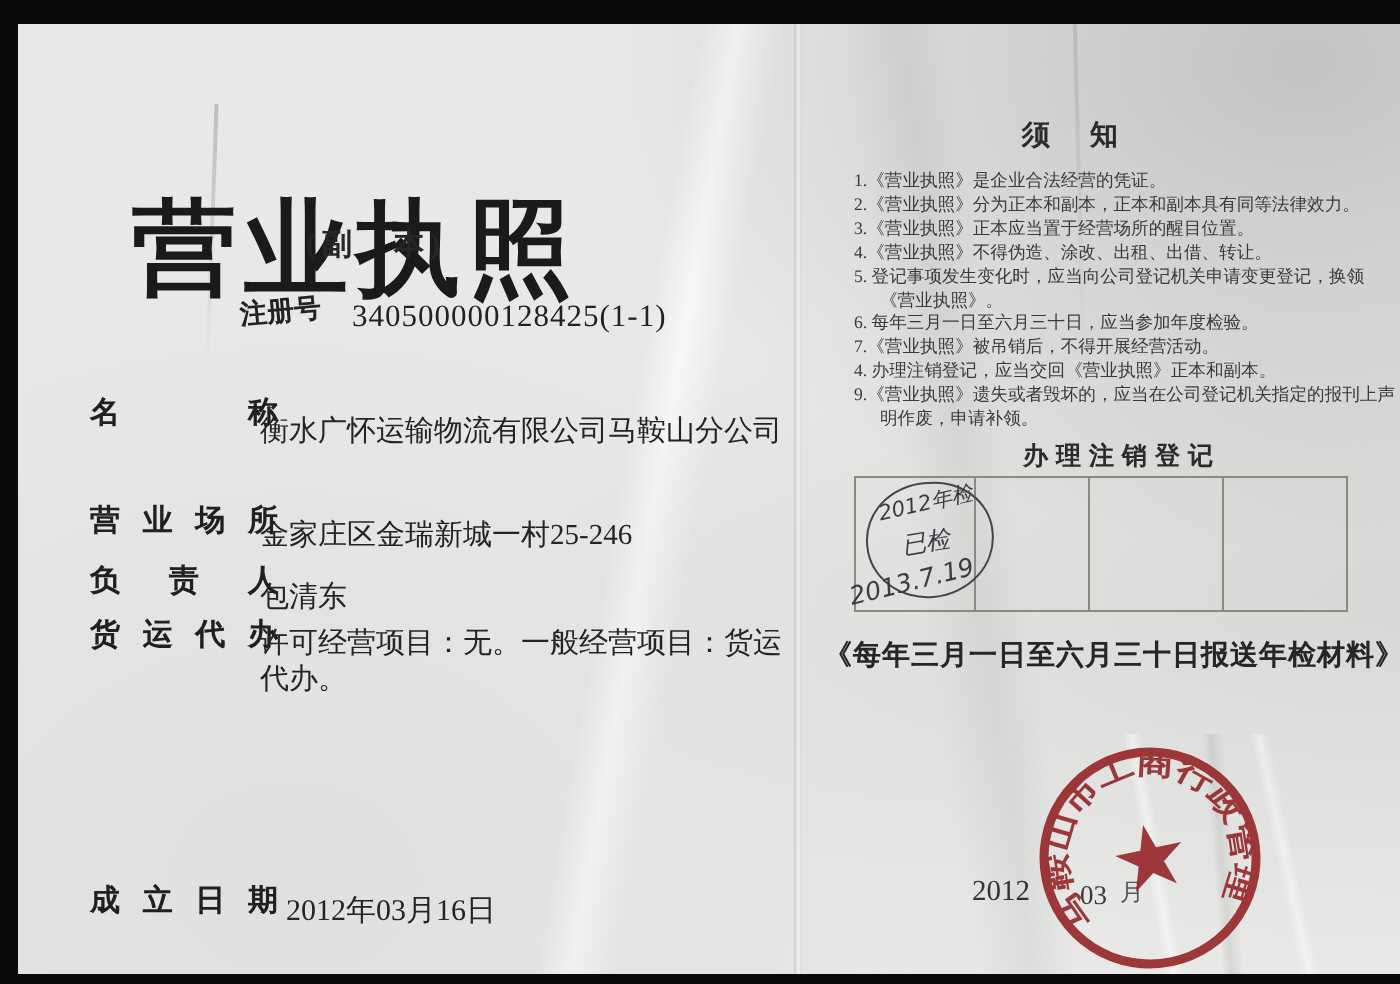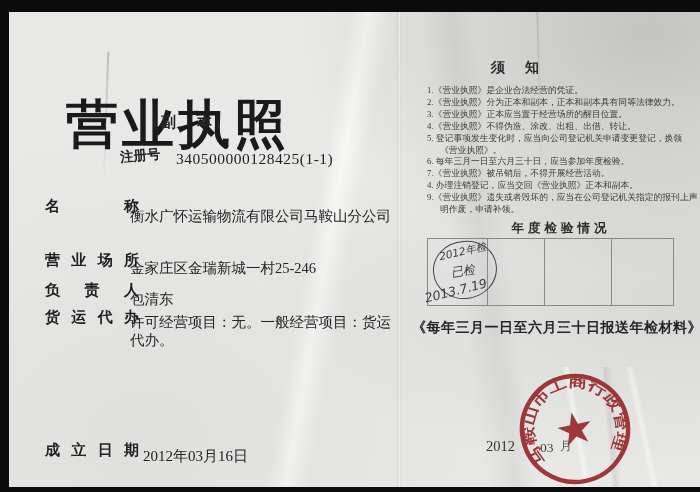--- a/index.html
+++ b/index.html
@@ -69,21 +69,21 @@
     left:121px;width:274px;font-size:14.5px;color:#242424;line-height:17.5px;
   }
   .lab-name{top:185px}   .val-name{top:196px}
   .lab-prem{top:239px}   .val-prem{top:248px}
   .lab-pers{top:269px}   .val-pers{top:279px}
   .lab-scope{top:296px}  .val-scope{top:302px}
   .lab-est{top:429px}    .val-est{top:436px;left:134px;font-size:15px}
 
   
   .notice-title{
-    left:462px;top:47px;width:128px;text-align:left;
+    left:462px;top:47px;width:128px;text-align:center;
     font-family:"DejaVu Sans", sans-serif;font-weight:bold;
     font-size:14px;letter-spacing:20px;text-indent:20px;color:#2b2b2b;white-space:nowrap;
   }
   .notice-list{
     left:418px;top:73px;width:272px;
     font-size:8.8px;line-height:11.9px;color:#3a3a3a;
   }
   .notice-list div{padding-left:13px;text-indent:-13px;}
   .insp-title{
     left:477px;top:208px;width:150px;text-align:center;
@@ -151,21 +151,21 @@
     <div>2.《营业执照》分为正本和副本，正本和副本具有同等法律效力。</div>
     <div>3.《营业执照》正本应当置于经营场所的醒目位置。</div>
     <div>4.《营业执照》不得伪造、涂改、出租、出借、转让。</div>
     <div>5. 登记事项发生变化时，应当向公司登记机关申请变更登记，换领《营业执照》。</div>
     <div>6. 每年三月一日至六月三十日，应当参加年度检验。</div>
     <div>7.《营业执照》被吊销后，不得开展经营活动。</div>
     <div>4. 办理注销登记，应当交回《营业执照》正本和副本。</div>
     <div>9.《营业执照》遗失或者毁坏的，应当在公司登记机关指定的报刊上声明作废，申请补领。</div>
   </div>
 
-  <div class="abs insp-title">年度检验情况</div>
+  <div class="abs insp-title">办理注销登记</div>
   <div class="abs insp-table">
     <div class="insp-cell c1"></div>
     <div class="insp-cell c2"></div>
     <div class="insp-cell c3"></div>
     <div class="insp-cell c4"></div>
   </div>
   <div class="abs hw-circle"></div>
   <div class="abs hw hw-l1">2012年检</div>
   <div class="abs hw hw-l2">已检</div>
   <div class="abs hw hw-date">2013.7.19</div>

